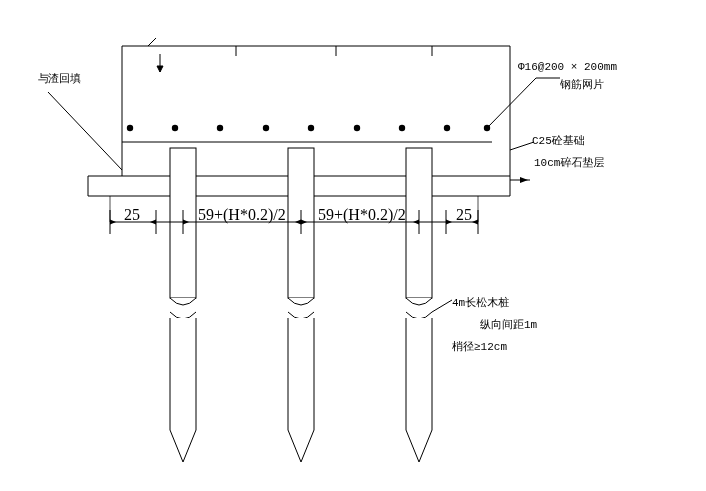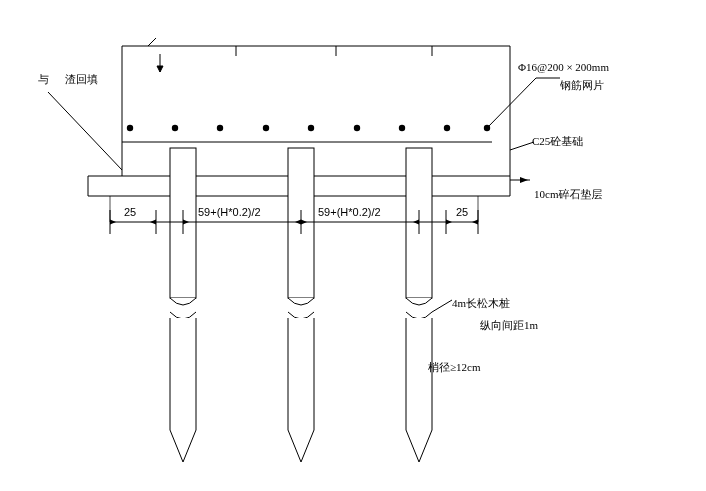--- a/index.html
+++ b/index.html
@@ -19,30 +19,30 @@
   }
   svg#drawing {
     position: absolute;
     left: 0;
     top: 0;
     width: 706px;
     height: 491px;
   }
   .lbl {
     position: absolute;
-    font-family: Liberation Serif, serif;
+    font-family: Liberation Mono, monospace;
     font-size: 11px;
     color: #000000;
     white-space: nowrap;
     line-height: 14px;
   }
   .dim-lbl {
     position: absolute;
-    font-family: Liberation Sans, sans-serif;
-    font-size: 11px;
+    font-family: Liberation Serif, serif;
+    font-size: 16px;
     color: #000000;
     white-space: nowrap;
   }
 </style>
 </head>
 <body>
 
 <div id="stage">
 
   <svg id="drawing" viewBox="0 0 706 491">
@@ -129,31 +129,31 @@
     <line x1="536" y1="78" x2="560" y2="78" stroke="#000" stroke-width="1"></line>
 
     <line x1="510" y1="150" x2="534" y2="142" stroke="#000" stroke-width="1"></line>
 
     <path d="M528 180 L520 177 L520 183 Z" fill="#000"></path>
 
     <line x1="432" y1="312" x2="452" y2="300" stroke="#000" stroke-width="1"></line>
   </svg>
 
   <div class="lbl" style="left:38px; top:72px;">与</div>
-  <div class="lbl" style="left:65px; top:72px;">渣回填</div>
+  <div class="lbl" style="left:48px; top:72px;">渣回填</div>
 
   <div class="lbl" style="left:518px; top:60px;">Φ16@200 × 200mm</div>
   <div class="lbl" style="left:560px; top:78px;">钢筋网片</div>
 
   <div class="lbl" style="left:532px; top:134px;">C25砼基础</div>
 
-  <div class="lbl" style="left:534px; top:187px;">10cm碎石垫层</div>
+  <div class="lbl" style="left:534px; top:156px;">10cm碎石垫层</div>
 
   <div class="lbl" style="left:452px; top:296px;text-align:center;">4m长松木桩</div>
   <div class="lbl" style="left:452px; top:318px;margin-left:28px;">纵向间距1m</div>
-  <div class="lbl" style="left:428px; top:340px;margin-top:20px;">梢径≥12cm</div>
+  <div class="lbl" style="left:452px; top:340px;">梢径≥12cm</div>
 
   <div class="dim-lbl" style="left:124px; top:206px;">25</div>
   <div class="dim-lbl" style="left:198px; top:206px;">59+(H*0.2)/2</div>
   <div class="dim-lbl" style="left:318px; top:206px;">59+(H*0.2)/2</div>
   <div class="dim-lbl" style="left:456px; top:206px;">25</div>
 
 </div>
 
 </body></html>

